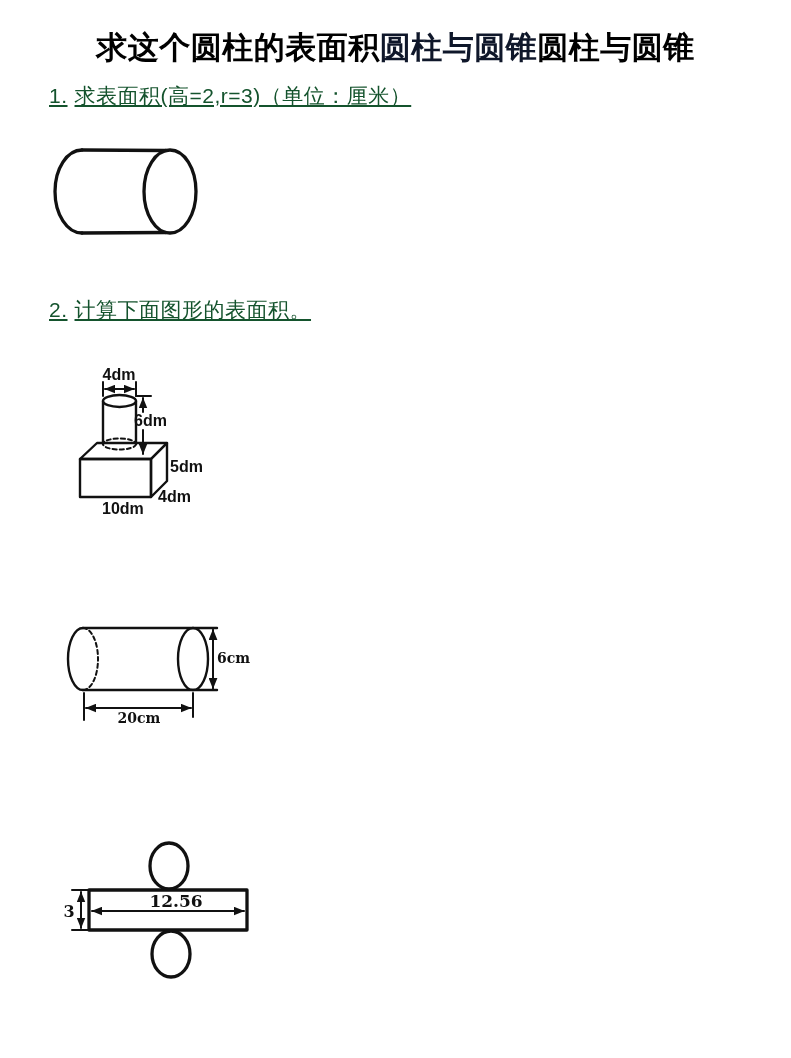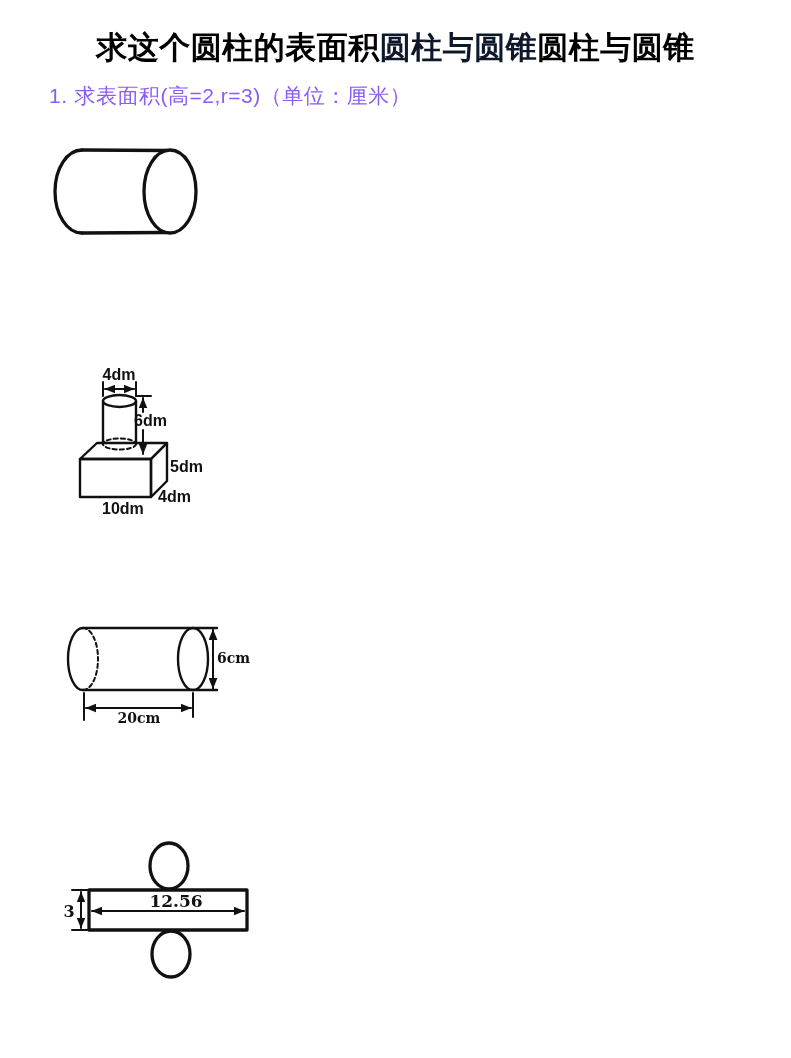--- a/index.html
+++ b/index.html
@@ -8,22 +8,22 @@
     position:relative; width:791px; height:1058px; background:#ffffff;
     font-family:"Liberation Sans","DejaVu Sans",sans-serif; color:#111;
     overflow:hidden;
   }
   .title {
     position:absolute; top:27px; left:0; width:100%;
     text-align:center; font-size:31px; font-weight:bold; color:#000;
     letter-spacing:0.5px;
   }
   .q {
-    position:absolute; left:49px; font-size:21px; color:#8b5cf6;
-    white-space:nowrap; letter-spacing:0.5px;
+    position:absolute; left:49px; font-size:21px; color:#14532d;
+    white-space:nowrap; letter-spacing:0.5px;text-decoration:underline;
   }
   .q .qnum { margin-right:7px; }
   .fig { position:absolute; }
   .fig .stroke { fill:none; stroke:#111; stroke-linecap:round; stroke-linejoin:round; }
   .fig .w3 { stroke-width:3.3; }
   .fig .w24 { stroke-width:2.4; }
   .fig .w2 { stroke-width:2; }
   .fig .dash { stroke-dasharray:4 3; }
   .fig text { fill:#111; font-weight:bold; }
   .lbl-sans { font-family:"Liberation Sans","DejaVu Sans",sans-serif; font-size:16px; }
@@ -46,20 +46,21 @@
 
   <p class="q" style="top:82px"><span class="qnum">1.</span><span>求表面积(高=2,r=3)（单位：厘米）</span></p>
 
   <svg class="fig" style="left:52px; top:144px" width="150" height="95" viewBox="0 0 150 95">
     <path class="stroke w3" d="M 30 6 A 27 41.5 0 0 0 30 89"></path>
     <line class="stroke w3" x1="30" y1="6" x2="114" y2="6.5"></line>
     <line class="stroke w3" x1="30" y1="89" x2="114" y2="88.5"></line>
     <ellipse class="stroke w3" cx="118" cy="47.5" rx="26" ry="41.5" fill="#fff"></ellipse>
   </svg>
 
+  <p class="q" style="top:296px"><span class="qnum">2.</span><span>计算下面图形的表面积。</span></p>
 
   <svg class="fig" style="left:66px; top:360px" width="142" height="158" viewBox="0 0 142 158">
 
     <text class="lbl-sans" x="53" y="20" text-anchor="middle">4dm</text>
     <line class="stroke w2" x1="37" y1="22" x2="37" y2="36"></line>
     <line class="stroke w2" x1="70" y1="22" x2="70" y2="36"></line>
     <line class="stroke w2" x1="39" y1="29" x2="68" y2="29" marker-start="url(#ah)" marker-end="url(#ah)"></line>
 
     <ellipse class="stroke w24" cx="53.5" cy="41" rx="16.5" ry="6"></ellipse>
     <line class="stroke w24" x1="37" y1="41" x2="37" y2="84"></line>

